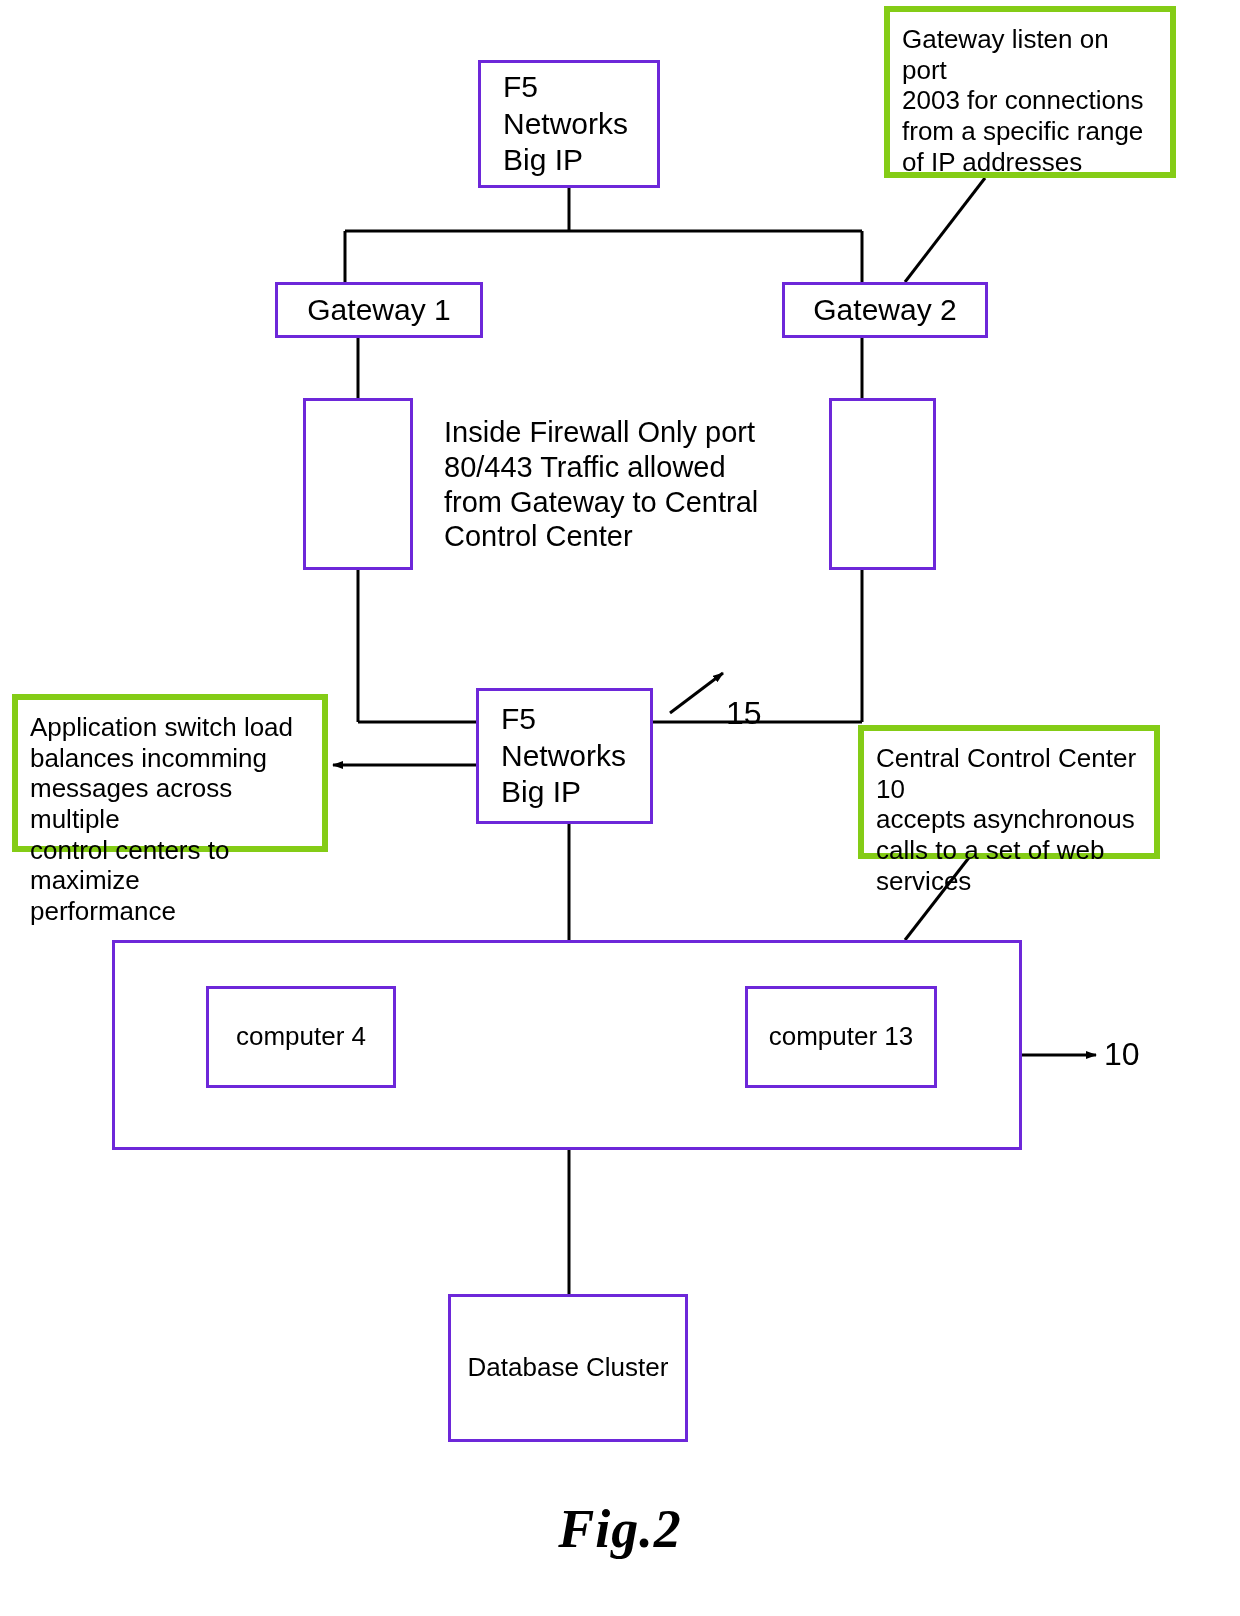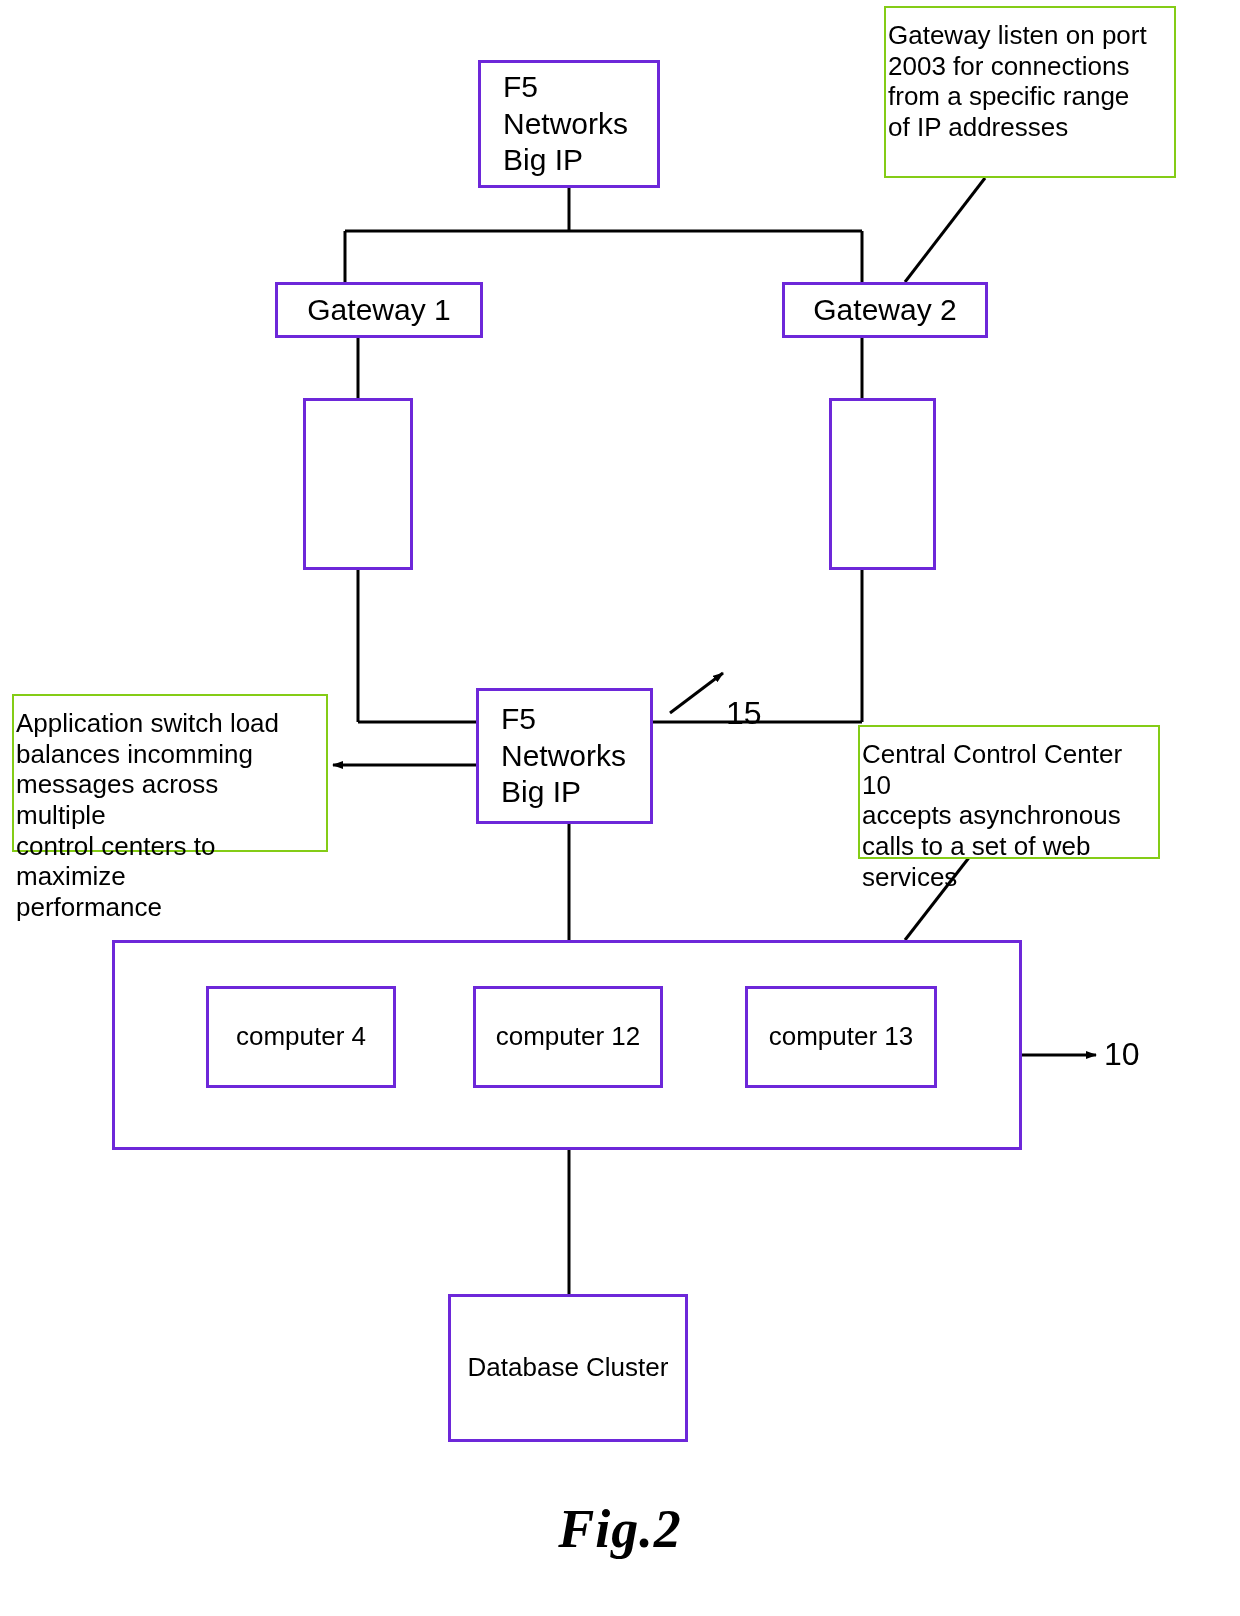--- a/index.html
+++ b/index.html
@@ -84,23 +84,23 @@
 
   #database {
     left: 448px; top: 1294px; width: 240px; height: 148px;
   }
   #database .node-label { font-size: 26px; }
 
   
   .callout {
     position: absolute;
     box-sizing: border-box;
-    border: 2px solid #84cc16;
-    background: #ffffff;
-    padding: 12px 14px 10px 2px;
+    border: 6px solid #84cc16;
+    background: #ffffff;
+    padding: 12px 14px 10px 12px;
   }
   .callout-text {
     font-size: 26px;
     line-height: 1.18;
     white-space: pre-line;
     text-align: left;
   }
   #note-gateway-port {
     left: 884px; top: 6px; width: 292px; height: 172px;
   }
@@ -235,23 +235,20 @@
   </div>
 
   <div class="node" id="ccc-container">
     <span class="node-label"></span>
   </div>
 
   <div class="node" id="computer11">
     <span class="node-label">computer 4</span>
   </div>
 
-  <div class="node" id="computer12">
-    <span class="node-label">computer 12</span>
-  </div>
 
   <div class="node" id="computer13">
     <span class="node-label">computer 13</span>
   </div>
 
   <div class="node" id="database">
     <span class="node-label">Database Cluster</span>
   </div>
 
   <div class="callout" id="note-gateway-port">
@@ -269,19 +266,23 @@
 performance</div>
   </div>
 
   <div class="callout" id="note-ccc">
     <div class="callout-text">Central Control Center 10
 accepts asynchronous
 calls to a set of web
 services</div>
   </div>
 
+  <div class="free-text" id="note-firewall">Inside Firewall Only port
+80/443 Traffic allowed
+from Gateway to Central
+Control Center</div>
 
   <div class="ref-num" id="ref-15">15</div>
   <div class="ref-num" id="ref-10">10</div>
 
   <div id="fig-caption">Fig.2</div>
 
 </div>
 
 </body></html>

